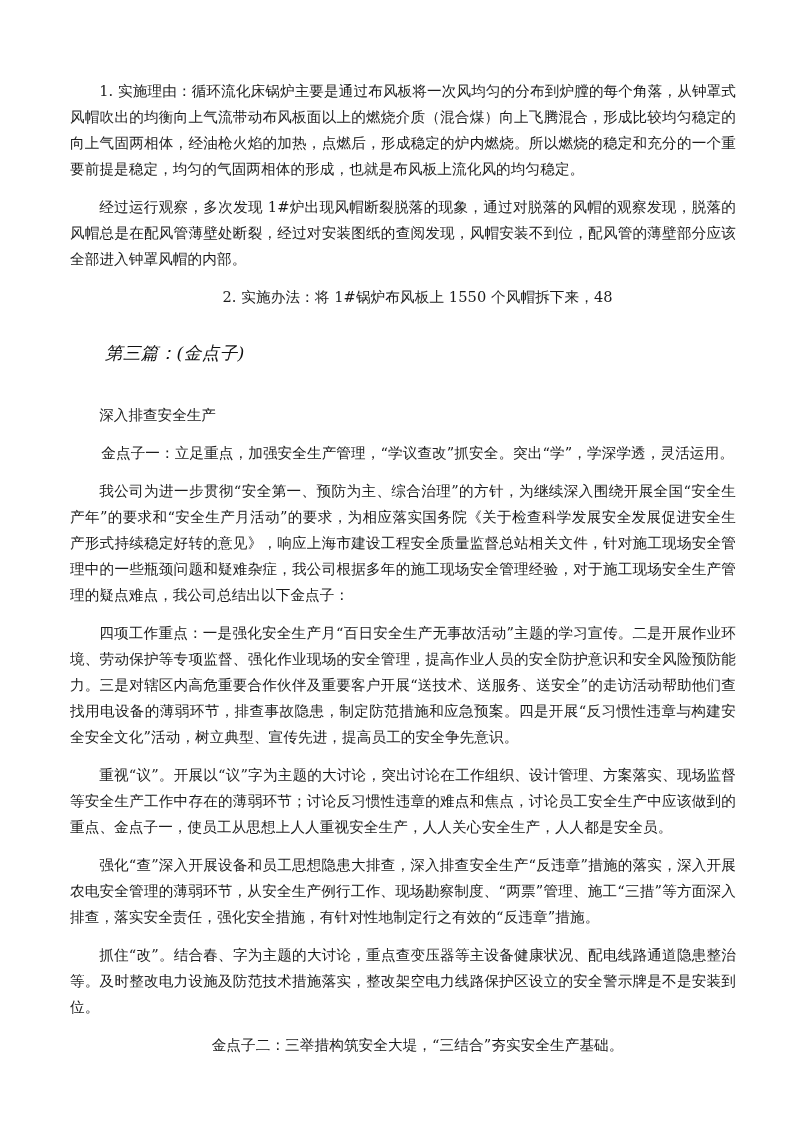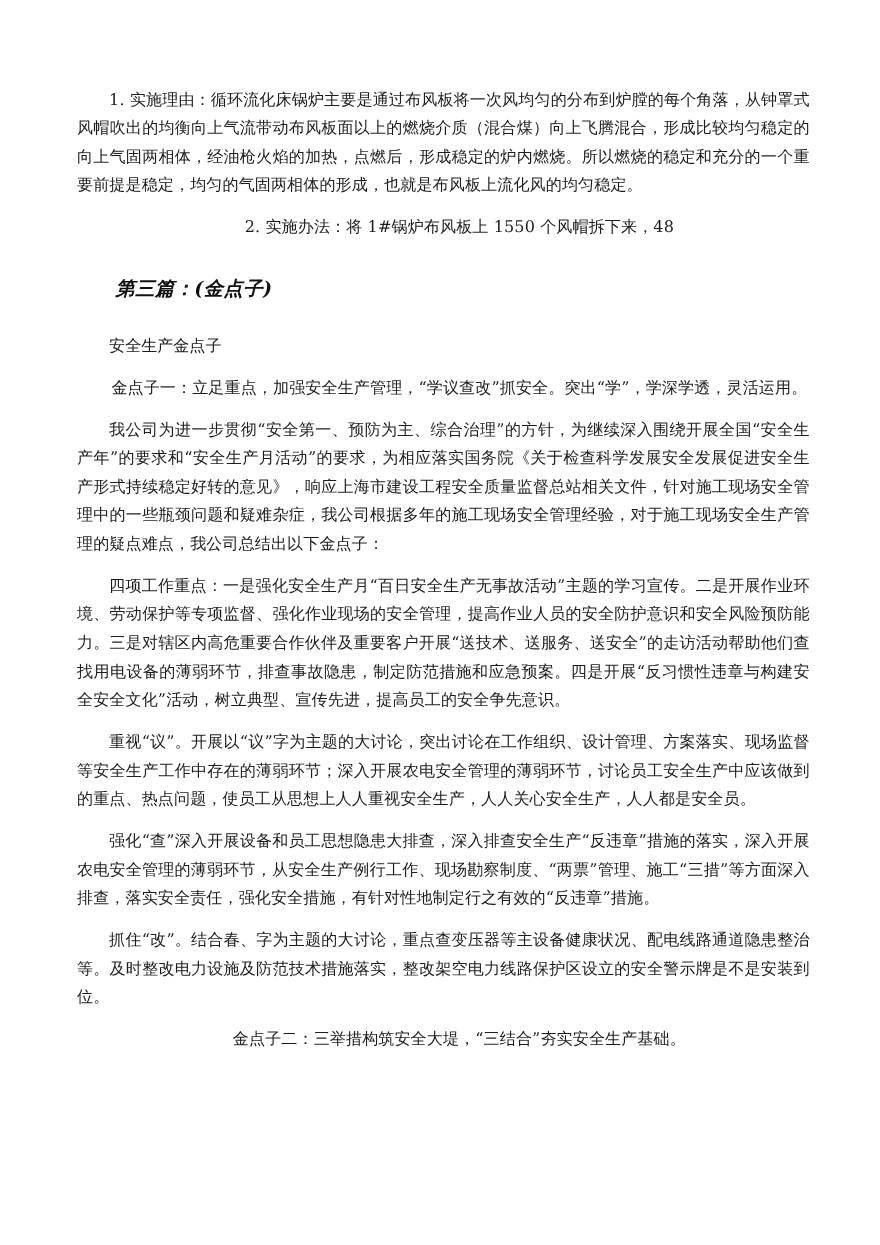--- a/index.html
+++ b/index.html
@@ -45,25 +45,25 @@
     color: #1c1c1c;
     letter-spacing: 0.1px;
     word-break: break-all;
   }
 
   p.body-para.short {
     text-align: center;
   }
 
   h2.section-heading {
-    margin: 30px 0 26px 0;
+    margin: 30px 0 36px 0;
     padding: 0;
     font-size: 17.5px;
     line-height: 26px;
-    font-weight: bold;
+    font-weight: normal;
     font-style: italic;
     text-indent: 2em;
     color: #111111;
     letter-spacing: 0.4px;
   }
 
   p.sub-title {
     margin: 0 0 12px 0;
     font-size: 14.6px;
     line-height: 26px;
@@ -73,35 +73,36 @@
   }
 </style>
 </head>
 <body>
 
 <div id="page">
   <div id="content">
 
     <p class="body-para">1. 实施理由：循环流化床锅炉主要是通过布风板将一次风均匀的分布到炉膛的每个角落，从钟罩式风帽吹出的均衡向上气流带动布风板面以上的燃烧介质（混合煤）向上飞腾混合，形成比较均匀稳定的向上气固两相体，经油枪火焰的加热，点燃后，形成稳定的炉内燃烧。所以燃烧的稳定和充分的一个重要前提是稳定，均匀的气固两相体的形成，也就是布风板上流化风的均匀稳定。</p>
 
+    <p class="body-para">经过运行观察，多次发现 1#炉出现风帽断裂脱落的现象，通过对脱落的风帽的观察发现，脱落的风帽总是在配风管薄壁处断裂，经过对安装图纸的查阅发现，风帽安装不到位，配风管的薄壁部分应该全部进入钟罩风帽的内部。</p>
 
 
     <p class="body-para short">2. 实施办法：将 1#锅炉布风板上 1550 个风帽拆下来，48</p>
 
     <h2 class="section-heading">第三篇：(金点子)</h2>
 
-    <p class="sub-title">安全生产金点子</p>
+    <p class="sub-title">深入排查安全生产</p>
 
     <p class="body-para short">金点子一：立足重点，加强安全生产管理，“学议查改”抓安全。突出“学”，学深学透，灵活运用。</p>
 
     <p class="body-para">我公司为进一步贯彻“安全第一、预防为主、综合治理”的方针，为继续深入围绕开展全国“安全生产年”的要求和“安全生产月活动”的要求，为相应落实国务院《关于检查科学发展安全发展促进安全生产形式持续稳定好转的意见》，响应上海市建设工程安全质量监督总站相关文件，针对施工现场安全管理中的一些瓶颈问题和疑难杂症，我公司根据多年的施工现场安全管理经验，对于施工现场安全生产管理的疑点难点，我公司总结出以下金点子：</p>
 
     <p class="body-para">四项工作重点：一是强化安全生产月“百日安全生产无事故活动”主题的学习宣传。二是开展作业环境、劳动保护等专项监督、强化作业现场的安全管理，提高作业人员的安全防护意识和安全风险预防能力。三是对辖区内高危重要合作伙伴及重要客户开展“送技术、送服务、送安全”的走访活动帮助他们查找用电设备的薄弱环节，排查事故隐患，制定防范措施和应急预案。四是开展“反习惯性违章与构建安全安全文化”活动，树立典型、宣传先进，提高员工的安全争先意识。</p>
 
-    <p class="body-para">重视“议”。开展以“议”字为主题的大讨论，突出讨论在工作组织、设计管理、方案落实、现场监督等安全生产工作中存在的薄弱环节；深入开展农电安全管理的薄弱环节，讨论员工安全生产中应该做到的重点、热点问题，使员工从思想上人人重视安全生产，人人关心安全生产，人人都是安全员。</p>
+    <p class="body-para">重视“议”。开展以“议”字为主题的大讨论，突出讨论在工作组织、设计管理、方案落实、现场监督等安全生产工作中存在的薄弱环节；讨论反习惯性违章的难点和焦点，讨论员工安全生产中应该做到的重点、金点子一，使员工从思想上人人重视安全生产，人人关心安全生产，人人都是安全员。</p>
 
     <p class="body-para">强化“查”深入开展设备和员工思想隐患大排查，深入排查安全生产“反违章”措施的落实，深入开展农电安全管理的薄弱环节，从安全生产例行工作、现场勘察制度、“两票”管理、施工“三措”等方面深入排查，落实安全责任，强化安全措施，有针对性地制定行之有效的“反违章”措施。</p>
 
     <p class="body-para">抓住“改”。结合春、字为主题的大讨论，重点查变压器等主设备健康状况、配电线路通道隐患整治等。及时整改电力设施及防范技术措施落实，整改架空电力线路保护区设立的安全警示牌是不是安装到位。</p>
 
     <p class="body-para short">金点子二：三举措构筑安全大堤，“三结合”夯实安全生产基础。</p>
 
   </div>
 </div>
 

